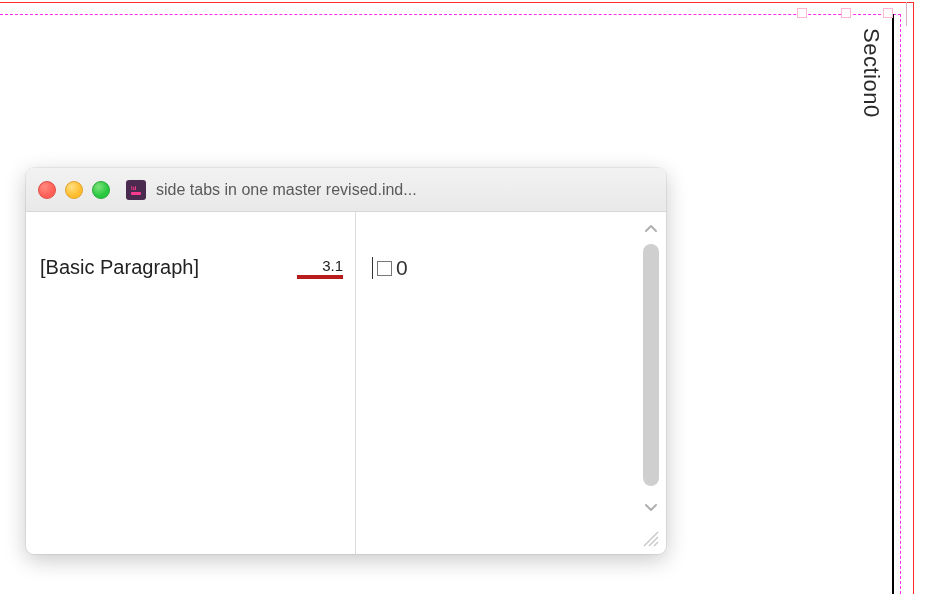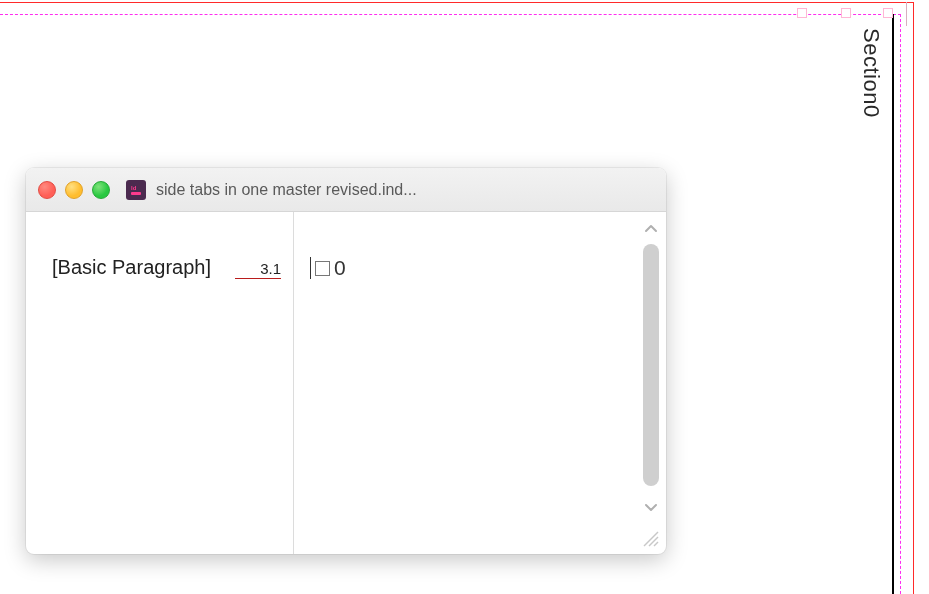--- a/index.html
+++ b/index.html
@@ -114,37 +114,37 @@
       flex: 1 1 auto;
       min-width: 0;
     }
 
     .body {
       flex: 1 1 auto;
       display: flex;
       min-height: 0;
     }
     .left-pane {
-      width: 268px;
+      width: 330px;
       border-right: 1px solid #dcdcdc;
-      padding: 44px 10px 8px 26px;
+      padding: 44px 10px 8px 14px;
       position: relative;
     }
     .para-row {
       display: flex;
       align-items: flex-end;
       justify-content: space-between;
     }
     .para-style-name {
       font-size: 20px;
       color: #222;
     }
     .para-style-number {
       width: 46px;
-      border-bottom: 1px solid #b91c1c;
+      border-bottom: 4px solid #b91c1c;
       text-align: right;
       font-size: 15px;
       padding-bottom: 1px;
       color: #222;
       margin-right: 2px;
     }
 
     .right-pane {
       flex: 1 1 auto;
       position: relative;

